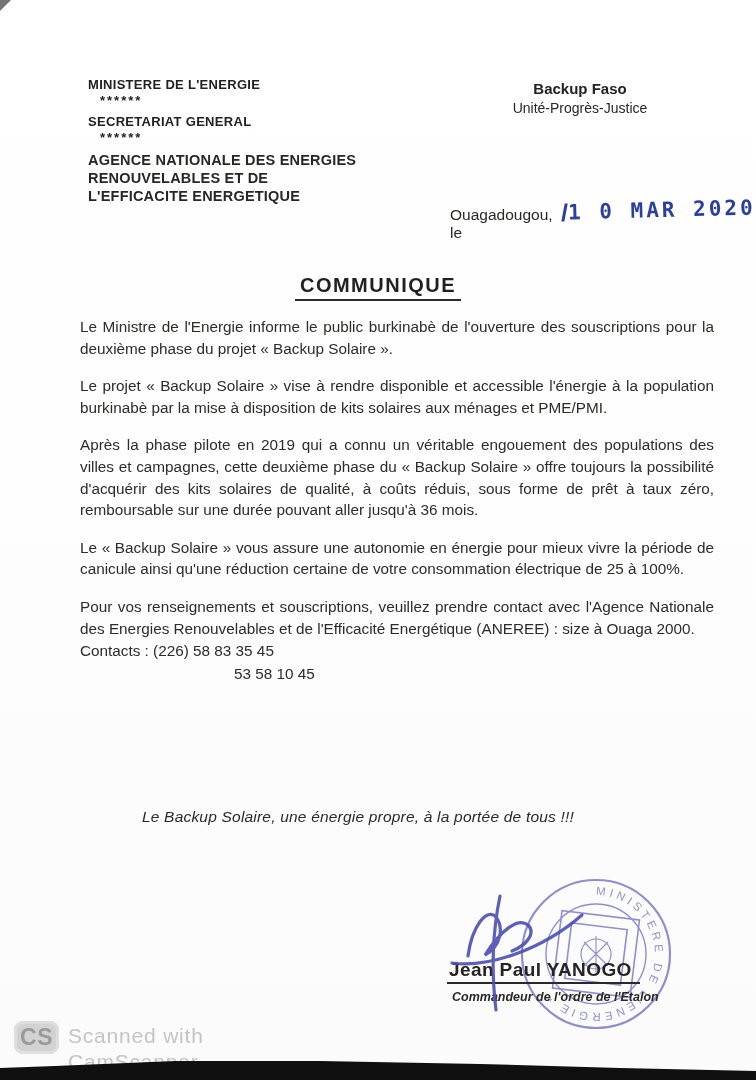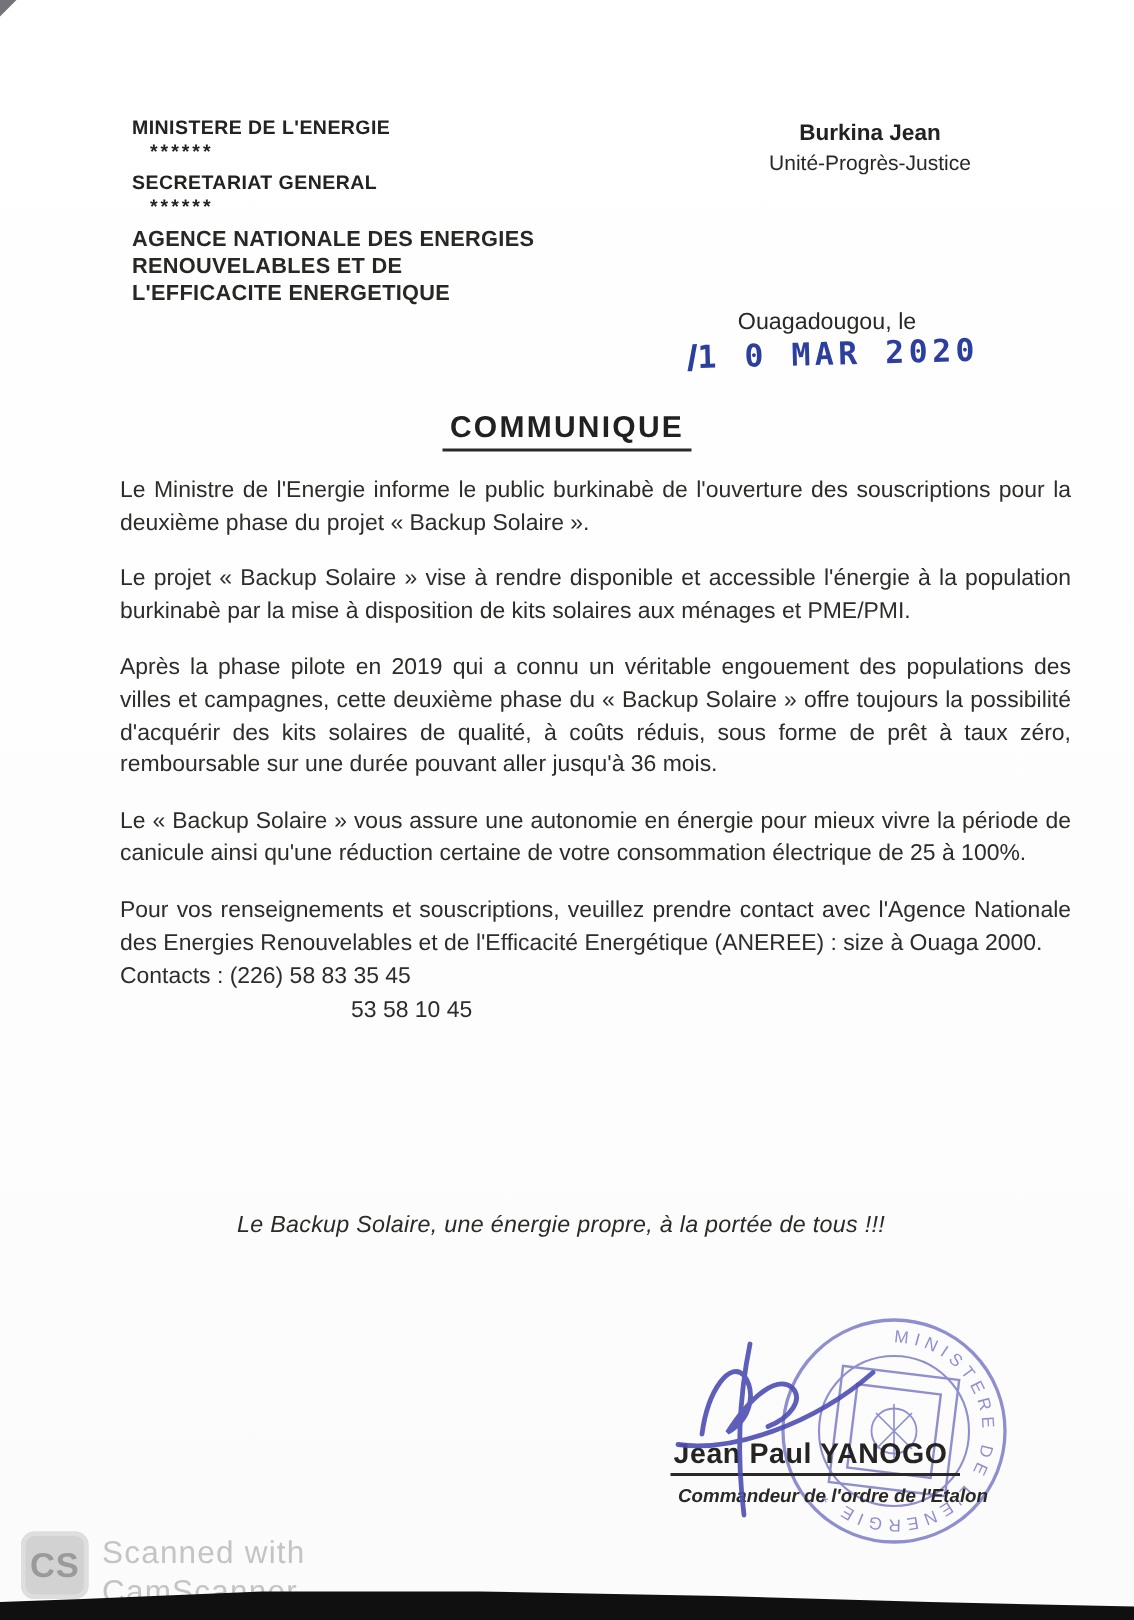--- a/index.html
+++ b/index.html
@@ -18,21 +18,21 @@
   }
   
   .hdr-left{position:absolute;left:88px;top:78px;line-height:1.15;}
   .hdr-left .org{font-size:13px;font-weight:700;letter-spacing:.3px;color:#242220;}
   .hdr-left .stars{font-size:13px;font-weight:700;letter-spacing:2px;margin:1px 0 6px 12px;color:#242220;}
   .hdr-left .agency{font-size:14.5px;font-weight:700;letter-spacing:.2px;color:#292724;line-height:1.24;max-width:270px;}
   .hdr-right{position:absolute;left:498px;top:80px;width:164px;text-align:center;}
   .hdr-right .country{font-size:15px;font-weight:700;color:#242220;}
   .hdr-right .motto{font-size:14px;margin-top:3px;color:#292724;}
   
-  .dateline{position:absolute;left:450px;top:198px;display:flex;align-items:center;flex-direction:column;}
+  .dateline{position:absolute;left:450px;top:198px;display:flex;align-items:flex-start;}
   .place{font-size:15.5px;color:#2a2825;padding-top:8px;}
   .date-stamp{
     margin-left:10px;display:inline-flex;align-items:center;
     transform:rotate(-1.5deg);
     font-family:"DejaVu Sans Mono","Liberation Mono",monospace;
     font-size:21px;font-weight:700;letter-spacing:3px;white-space:nowrap;
   }
   .stamp-tick{display:inline-block;width:3px;height:18px;margin-right:2px;transform:skewX(-12deg);}
   
   .title-row{position:absolute;top:274px;left:0;width:100%;text-align:center;}
@@ -40,33 +40,33 @@
     display:inline-block;font-size:20px;font-weight:700;letter-spacing:1.5px;
     color:#232120;border-bottom:2.5px solid #2c2a28;padding:0 5px 2px 5px;text-align:center;
   }
   
   .body{position:absolute;left:64px;top:316px;width:634px;font-size:15.3px;line-height:21.6px;text-align:justify;color:#2e2c29;margin-left:16px;}
   .body p{margin:0 0 16px 0;}
   .contacts{margin-top:-2px;}
   .contact-line{line-height:23px;}
   .phone-line{line-height:23px;padding-left:154px;}
   
-  .slogan{position:absolute;top:808px;left:16px;width:716px;text-align:center;font-style:italic;font-size:15.5px;color:#2c2a27;letter-spacing:.2px;}
+  .slogan{position:absolute;top:808px;left:0;width:716px;text-align:center;font-style:italic;font-size:15.5px;color:#2c2a27;letter-spacing:.2px;}
   
   .sig-intro{position:absolute;left:399px;top:858px;width:250px;font-size:15px;font-weight:700;line-height:22px;color:#262422;}
   .sig-name{
     position:absolute;left:447px;top:959px;font-size:19px;font-weight:700;letter-spacing:.4px;
     color:#262422;border-bottom:2.5px solid #2b2927;padding:0 8px 1px 2px;z-index:4;
   }
   .sig-title{position:absolute;left:452px;top:990px;font-size:12.5px;font-weight:700;font-style:italic;color:#2a2825;z-index:4;}
   .seal-svg{position:absolute;left:508px;top:866px;z-index:3;}
   .sign-svg{position:absolute;left:430px;top:878px;z-index:5;}
   
   .cs-badge{
-    position:absolute;left:14px;top:1021px;width:45px;height:45px;border-radius:9px;
+    position:absolute;left:14px;top:1021px;width:45px;height:33px;border-radius:9px;
     background:#d2d2d2;box-shadow:inset 0 0 0 3px #dedede;
     display:flex;align-items:center;justify-content:center;
     font-size:23px;font-weight:700;color:#9a9a9a;letter-spacing:.5px;
   }
   .footer-text{position:absolute;left:68px;top:1023px;font-size:21px;line-height:26px;color:#c4c4c4;letter-spacing:.8px;}
   .bottom-bar{position:absolute;left:0;bottom:0;z-index:6;}
 </style>
 </head>
 <body>
 
@@ -76,21 +76,21 @@
 
   <div class="hdr-left">
     <div class="org">MINISTERE DE L'ENERGIE</div>
     <div class="stars">******</div>
     <div class="org">SECRETARIAT GENERAL</div>
     <div class="stars">******</div>
     <div class="agency">AGENCE NATIONALE DES ENERGIES RENOUVELABLES ET DE L'EFFICACITE ENERGETIQUE</div>
   </div>
 
   <div class="hdr-right">
-    <div class="country">Burkina Jean</div>
+    <div class="country">Backup Faso</div>
     <div class="motto">Unité-Progrès-Justice</div>
   </div>
 
   <div class="dateline">
     <span class="place">Ouagadougou, le</span>
     <span class="date-stamp" id="dateStamp" style="color: rgb(44, 63, 159);">
       <span class="stamp-tick" id="stampTick" style="background: rgb(44, 63, 159);"></span>
       <span>1 0 MAR 2020</span>
     </span>
   </div>

